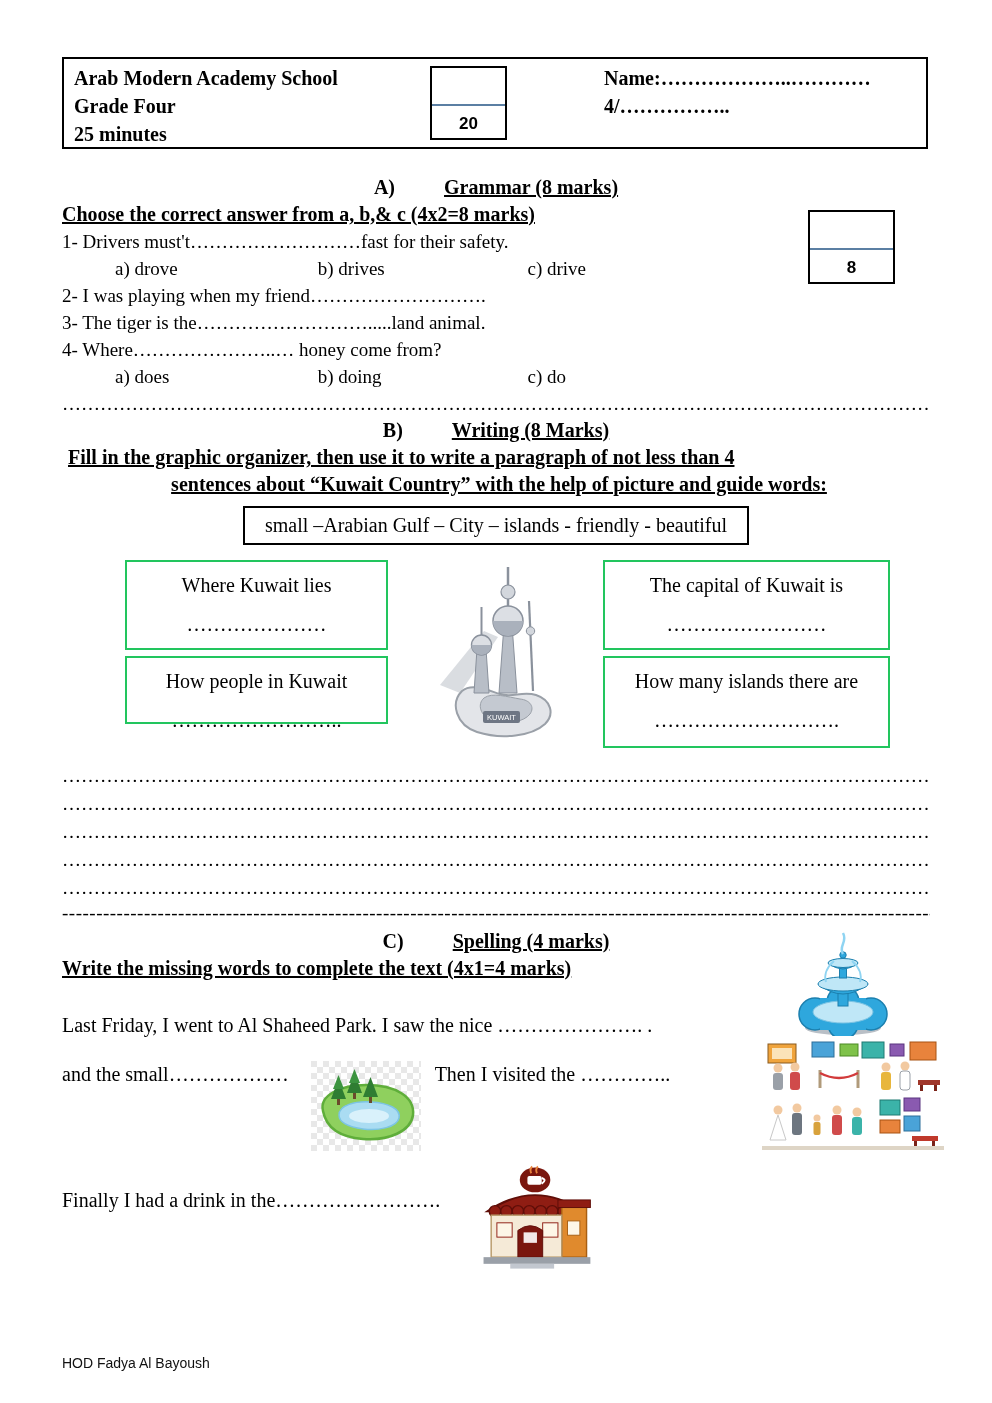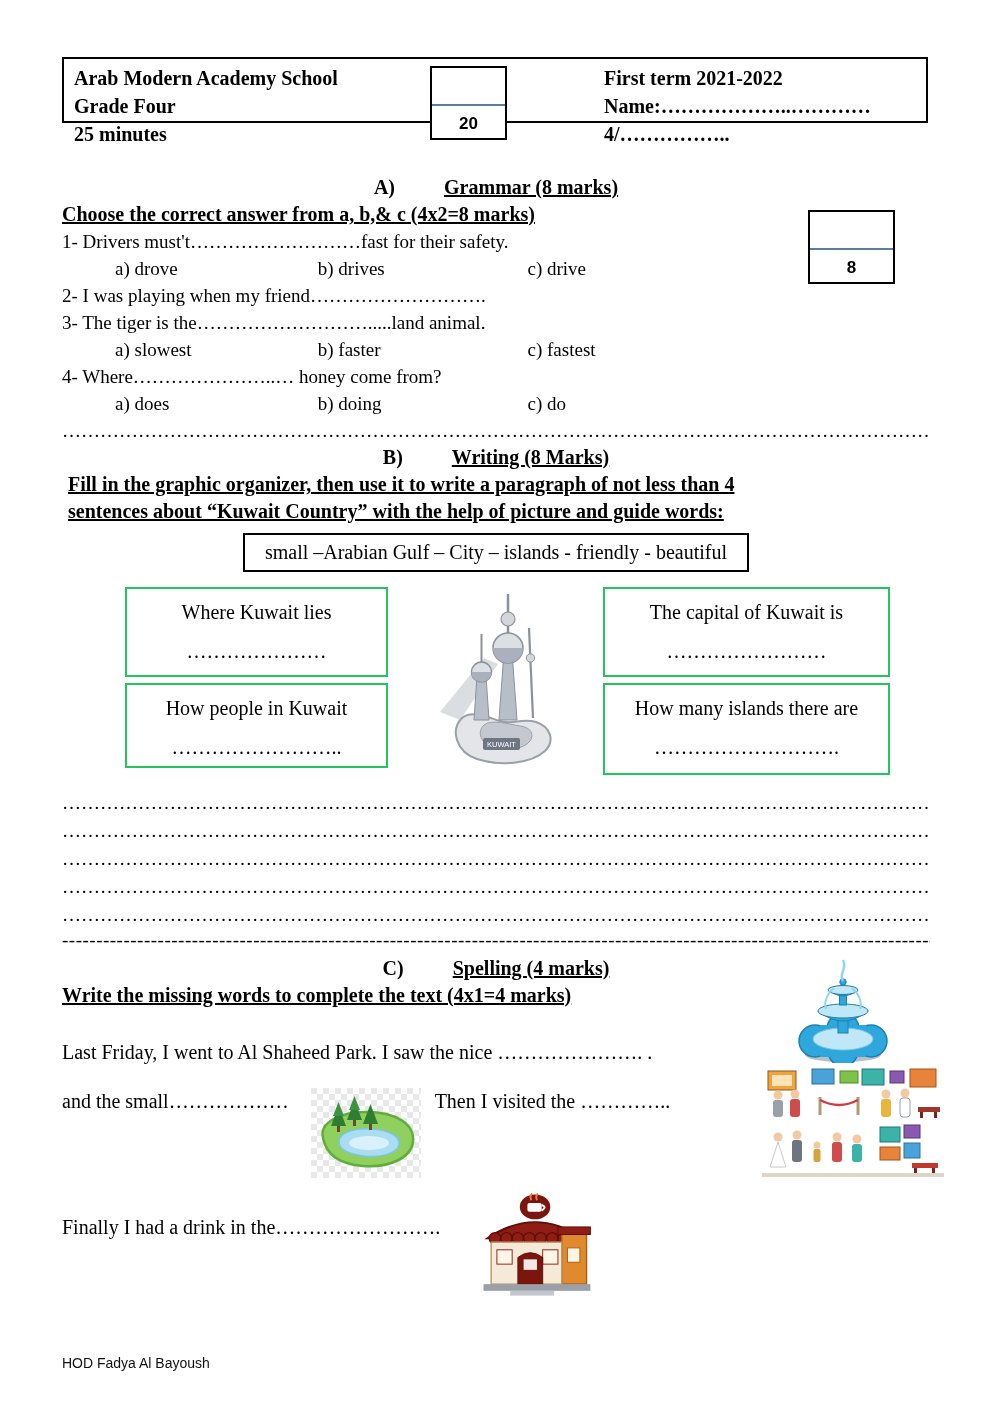--- a/index.html
+++ b/index.html
@@ -12,21 +12,21 @@
     color: #000;
     font-family: "Liberation Serif", serif;
     font-size: 19px;
     line-height: 27px;
     overflow: hidden;
   }
 
   
   .hdr {
     position: absolute; left: 62px; top: 57px;
-    width: 866px; height: 66px;
+    width: 866px; height: 92px;
     border: 2px solid #000;
   }
   .hdr-left { position:absolute; left:10px; top:5px; font-weight:bold; font-size:20px; line-height:28px; }
   .score-box { position:absolute; border:2px solid #000; background:#fff; }
   .score-box .score-line { position:absolute; left:0; right:0; border-top:2px solid #5b7fa3; }
   .score-box .score-num {
     position:absolute; left:0; right:0; text-align:center;
     font-family:"Liberation Sans", sans-serif; font-weight:bold; font-size:17px;
   }
   .hdr-score { left:366px; top:7px; width:77px; height:74px;padding-left:12px; }
@@ -60,21 +60,21 @@
     font-size: 20px;
   }
   .organizer { position:relative; height:205px; margin-top:2px; }
   .org-box {
     position:absolute; border:2px solid #22c55e;
     text-align:center; font-size:20px; padding-top:10px;
   }
   .org-box .blank { margin-top:12px; }
   .org-tl { left:63px;  top:13px;  width:263px; height:90px; }
   .org-tr { left:541px; top:13px;  width:287px; height:90px; }
-  .org-bl { left:63px;  top:109px; width:263px; height:85px;text-align:center; }
+  .org-bl { left:63px;  top:109px; width:263px; height:68px;text-align:center; }
   .org-br { left:541px; top:109px; width:287px; height:92px; }
   .kuwait-img { position:absolute; left:370px; top:16px; width:135px; height:182px; }
 
   .wlines { margin-top:10px; }
   .wline { line-height:28px; }
   .dashsep { white-space:nowrap; overflow:hidden; line-height:22px; letter-spacing:0.5px; }
 
   
   .spelling { position:relative; margin-top:4px; }
   .sp-sentence { font-size:20px; }
@@ -101,21 +101,20 @@
     <div class="hdr-left">
       <div>Arab Modern Academy School</div>
       <div>Grade Four</div>
       <div>25 minutes</div>
     </div>
     <div class="score-box hdr-score">
       <div class="score-line"></div>
       <div class="score-num">20</div>
     </div>
     <div class="hdr-right">
-      <div>First term 2021-2022</div>
       <div>Name:………………..…………</div>
       <div>4/……………..</div>
     </div>
   </div>
 
   <div class="score-box grammar-score">
     <div class="score-line"></div>
     <div class="score-num">8</div>
   </div>
 
@@ -130,41 +129,36 @@
     <div class="q">1- Drivers must't………………………fast for their safety.</div>
     <div class="opts">
       <span class="opt w1">a) drove</span>
       <span class="opt w2">b) drives</span>
       <span class="opt">c) drive</span>
     </div>
 
     <div class="q">2- I was playing when my friend……………………….</div>
 
     <div class="q">3- The tiger is the……………………….....land animal.</div>
-    <div class="opts">
-      <span class="opt w1">a) slowest</span>
-      <span class="opt w2">b) faster</span>
-      <span class="opt">c) fastest</span>
-    </div>
 
     <div class="q">4- Where…………………..… honey come from?</div>
     <div class="opts">
       <span class="opt w1">a) does</span>
       <span class="opt w2">b) doing</span>
       <span class="opt">c) do</span>
     </div>
 
     <div class="dotline">…………………………………………………………………………………………………………………………………………………………..</div>
 
     <div class="section-title">
       <span>B)</span>
       <span class="und">Writing (8 Marks)</span>
     </div>
     <div class="instr" style="padding-left:6px;">Fill in the graphic organizer, then use it to write a paragraph of not less than 4</div>
-    <div class="instr" style="padding-left:6px;">sentences about “Kuwait Country” with the help of picture and guide words:</div>
+    <div class="instr" style="padding-left:6px;text-align:center;">sentences about “Kuwait Country” with the help of picture and guide words:</div>
 
     <div class="guide-box">small –Arabian Gulf –  City – islands -  friendly - beautiful</div>
 
     <div class="organizer">
       <div class="org-box org-tl">
         <div>Where Kuwait lies</div>
         <div class="blank">…………………</div>
       </div>
       <div class="org-box org-tr">
         <div>The capital of Kuwait is</div>

